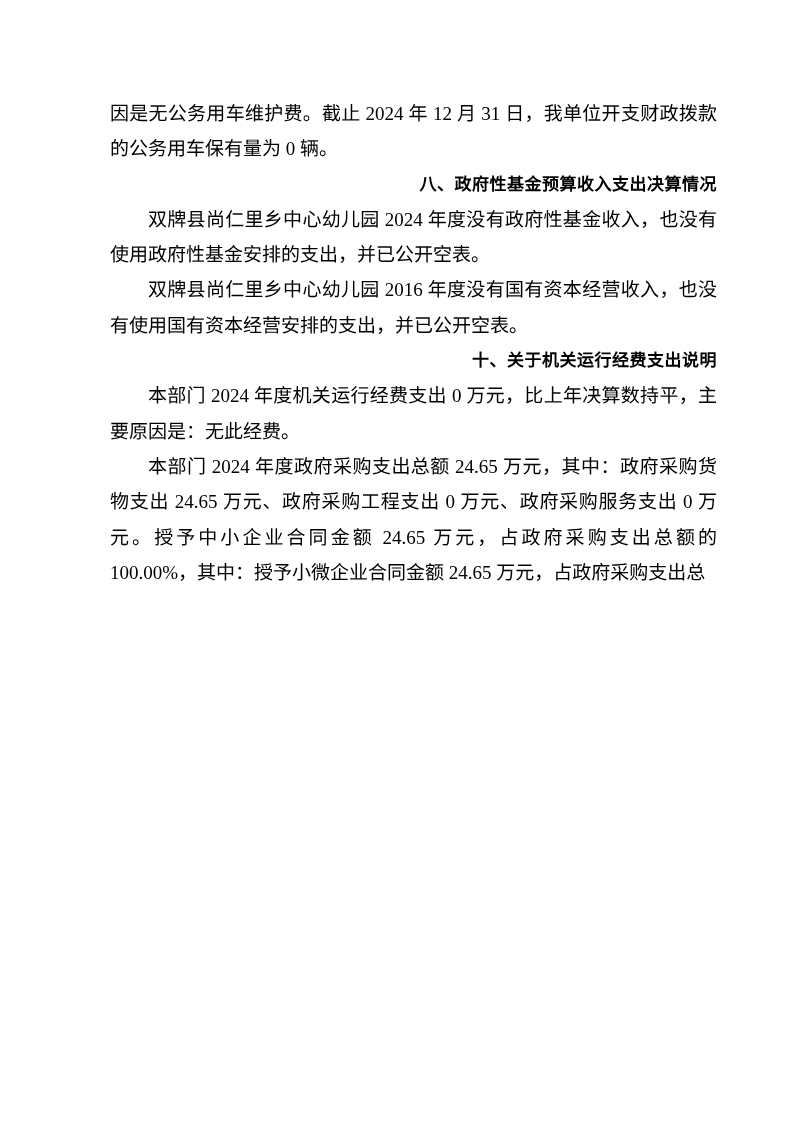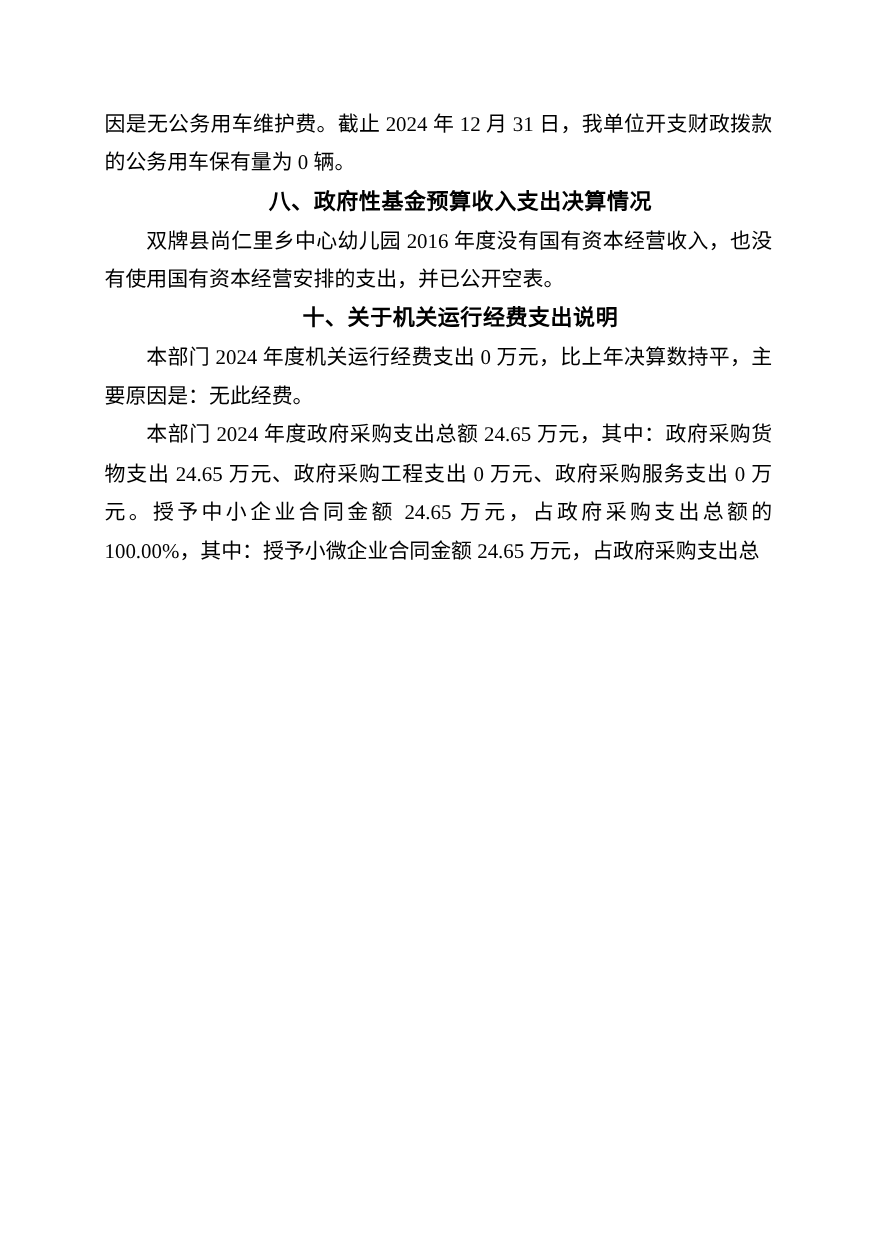--- a/index.html
+++ b/index.html
@@ -10,21 +10,21 @@
   .page {
     position: relative;
     width: 793px;
     height: 1122px;
     background: #ffffff;
     overflow: hidden;
     color: #000000;
   }
   .content {
     position: absolute;
-    left: 95px;
+    left: 110px;
     top: 96px;
     width: 607px;
     font-family: "Liberation Serif", "DejaVu Serif", serif;
     font-size: 19px;
     line-height: 35.3px;
     text-align: justify;
     text-justify: inter-ideograph;
     color: #000000;
   }
   .content p.paragraph {
@@ -32,32 +32,33 @@
     text-indent: 2em;
   }
   .content p.continuation {
     margin: 0;
     text-indent: 0;
   }
   .content h2.heading {
     margin: 0;
     font-family: "Liberation Sans", "DejaVu Sans", sans-serif;
     font-weight: 700;
-    font-size: 20px;
+    font-size: 17px;
     line-height: 35.3px;
     text-indent: 2em;
-    text-align: center;
+    text-align: right;
     letter-spacing: 0.5px;
   }
 </style>
 </head>
 <body>
 
 <div class="page">
   <main class="content" id="doc-body">
       <p class="continuation">因是无公务用车维护费。截止 2024 年 12 月 31 日，我单位开支财政拨款的公务用车保有量为 0 辆。</p>
       <h2 class="heading">八、政府性基金预算收入支出决算情况</h2>
+      <p class="paragraph">双牌县尚仁里乡中心幼儿园 2024 年度没有政府性基金收入，也没有使用政府性基金安排的支出，并已公开空表。</p>
       <p class="paragraph">双牌县尚仁里乡中心幼儿园 2016 年度没有国有资本经营收入，也没有使用国有资本经营安排的支出，并已公开空表。</p>
       <h2 class="heading">十、关于机关运行经费支出说明</h2>
       <p class="paragraph">本部门 2024 年度机关运行经费支出 0 万元，比上年决算数持平，主要原因是：无此经费。</p>
       <p class="paragraph">本部门 2024 年度政府采购支出总额 24.65 万元，其中：政府采购货物支出 24.65 万元、政府采购工程支出 0 万元、政府采购服务支出 0 万元。授予中小企业合同金额 24.65 万元，占政府采购支出总额的 100.00%，其中：授予小微企业合同金额 24.65 万元，占政府采购支出总</p>
     </main>
 </div>
 
 </body></html>

